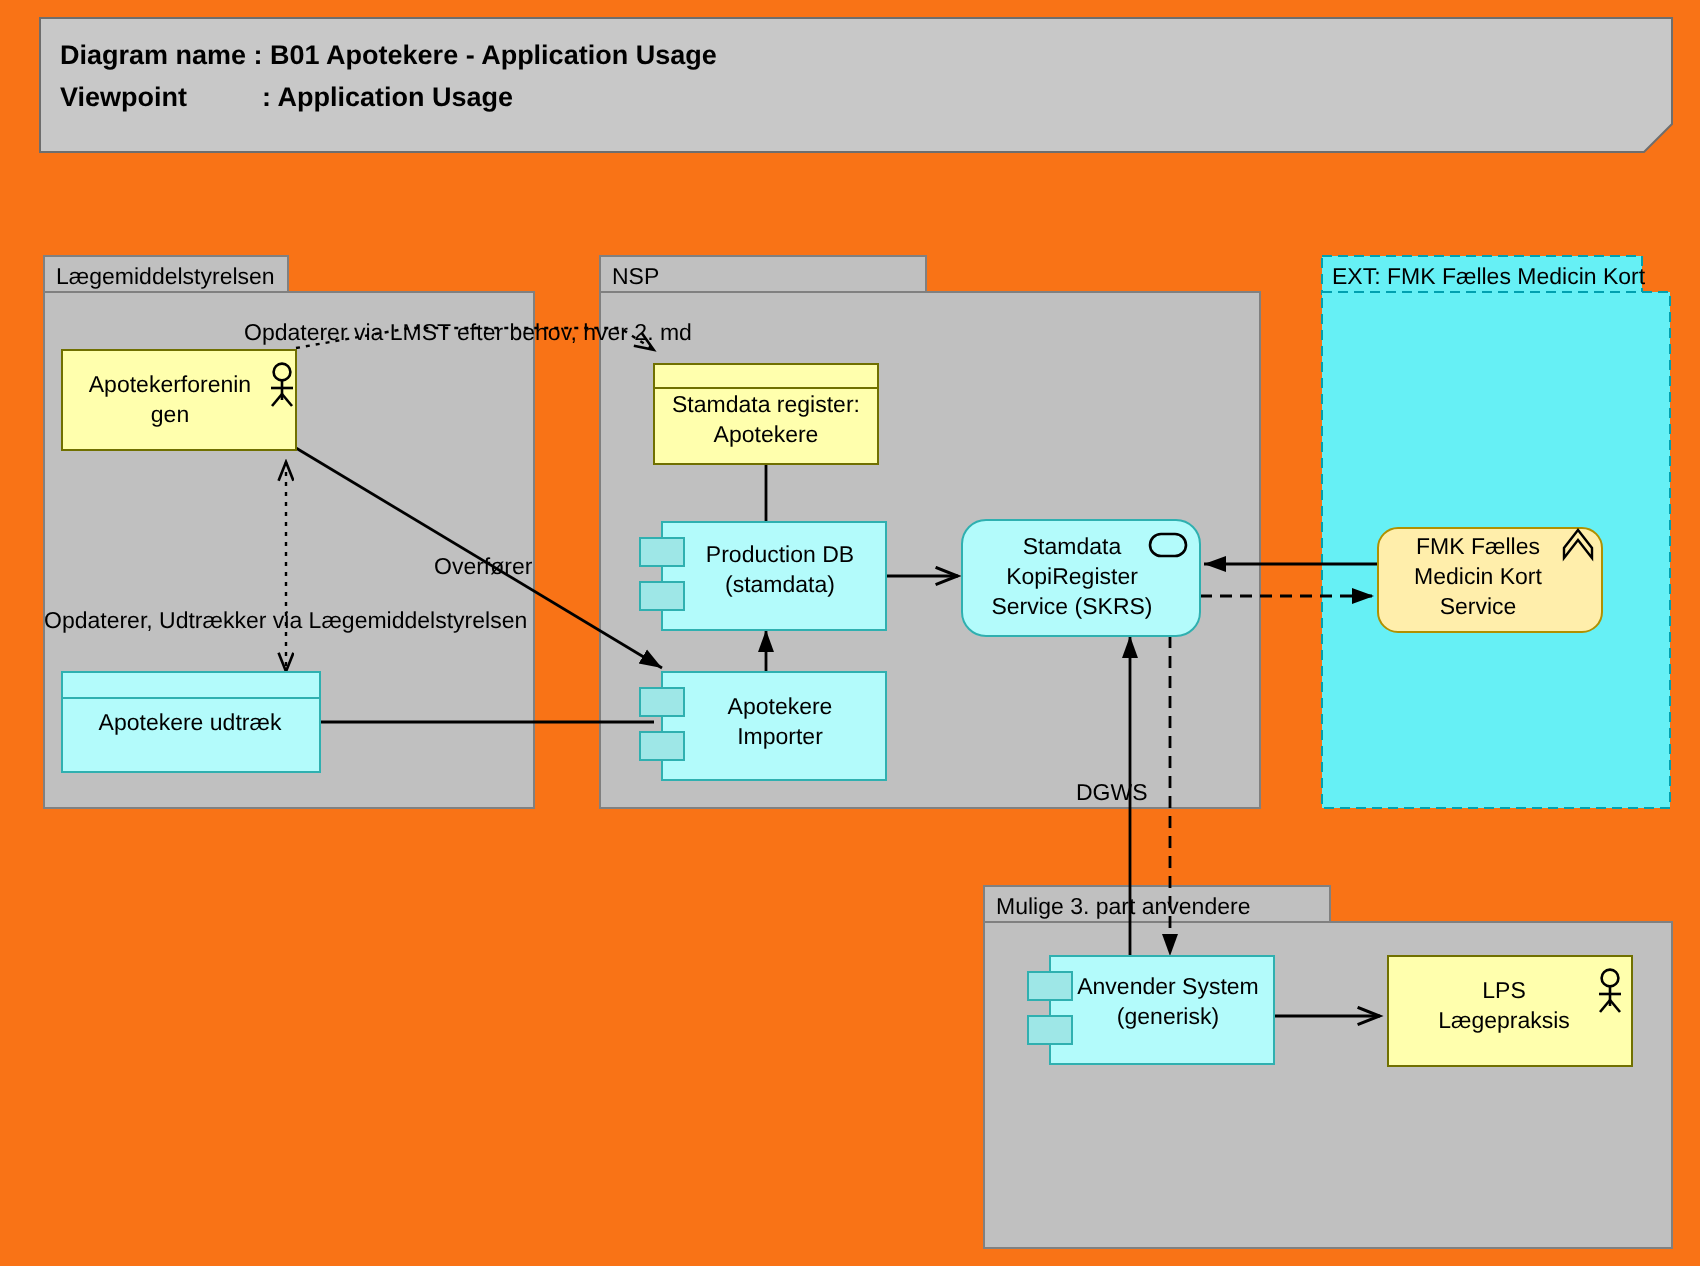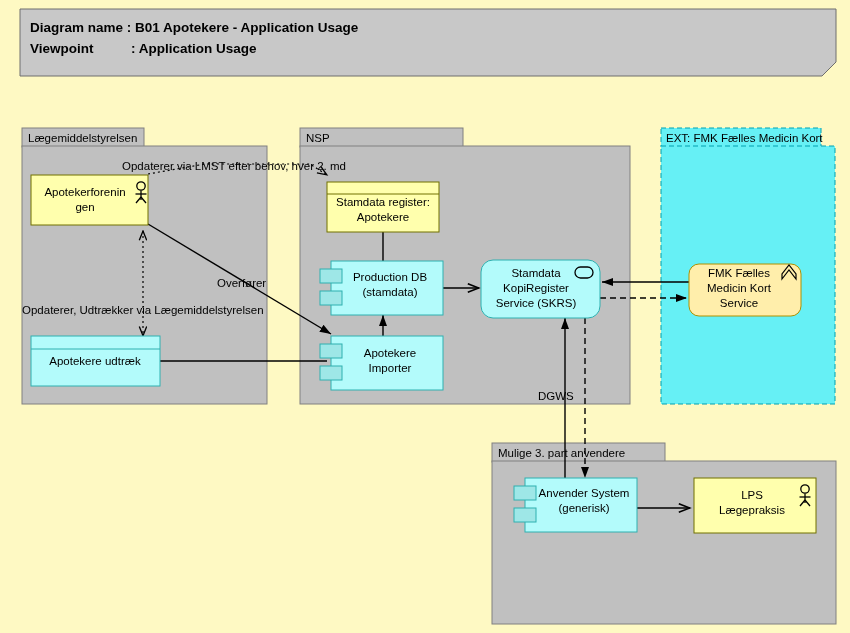--- a/index.html
+++ b/index.html
@@ -10,21 +10,21 @@
   body {
     font-family: "Liberation Sans", sans-serif;
     width: 850px;
     height: 633px;
     overflow: hidden;
   }
   #canvas {
     position: relative;
     width: 850px;
     height: 633px;
-    background: #fef9c3;
+    background: #f97316;
   }
   svg#diagram {
     position: absolute;
     left: 0;
     top: 0;
     width: 850px;
     height: 633px;
   }
   .grp-body { fill: #c0c0c0; stroke: #808080; stroke-width: 1; }
   .grp-tab  { fill: #c0c0c0; stroke: #808080; stroke-width: 1; }

